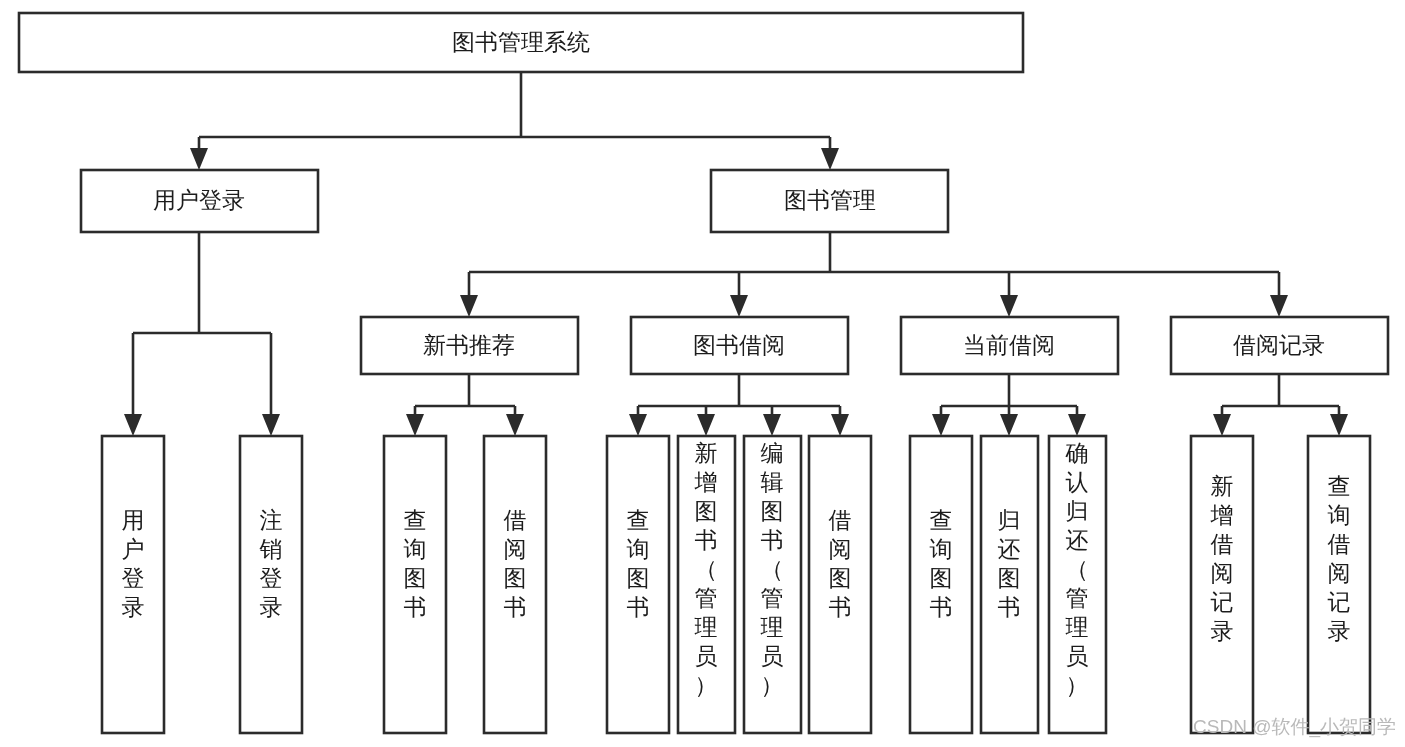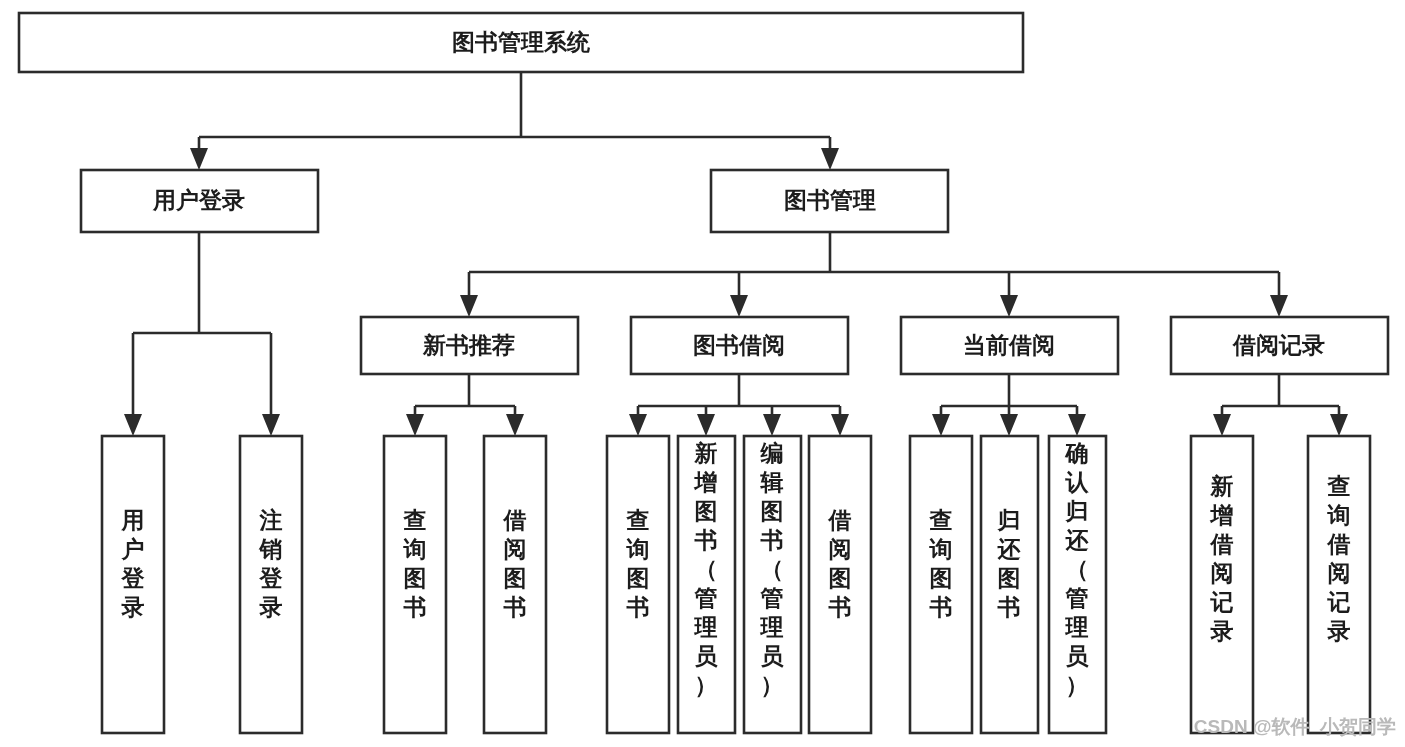--- a/index.html
+++ b/index.html
@@ -13,21 +13,20 @@
     font-family: "Liberation Sans", "DejaVu Sans", sans-serif;
     overflow: hidden;
     position: relative;
   }
   #diagram-root {
     position: absolute;
     left: 0;
     top: 0;
     width: 1405px;
     height: 565px;
-    font-weight: bold;
   }
   svg.flowchart {
     display: block;
     width: 1405px;
     height: 747px;
   }
   .node-rect {
     fill: #ffffff;
     stroke: #2b2b2b;
     stroke-width: 2.6;

